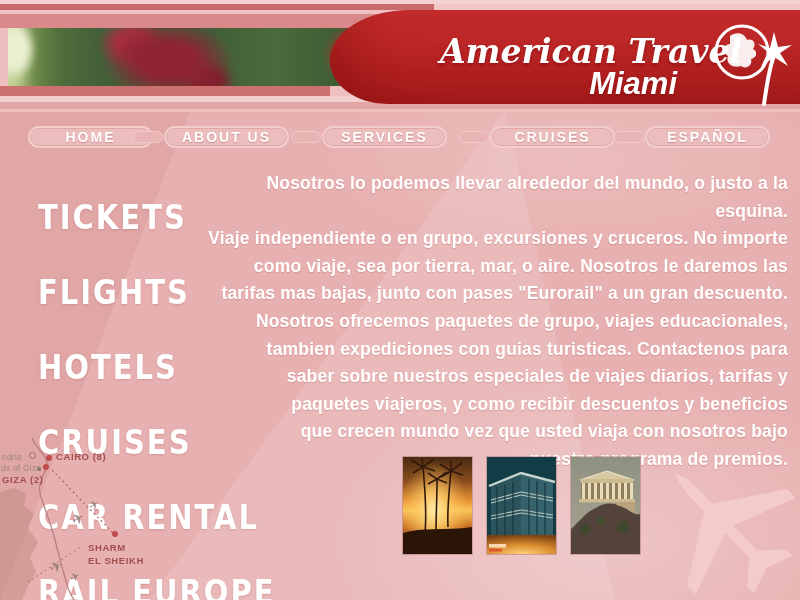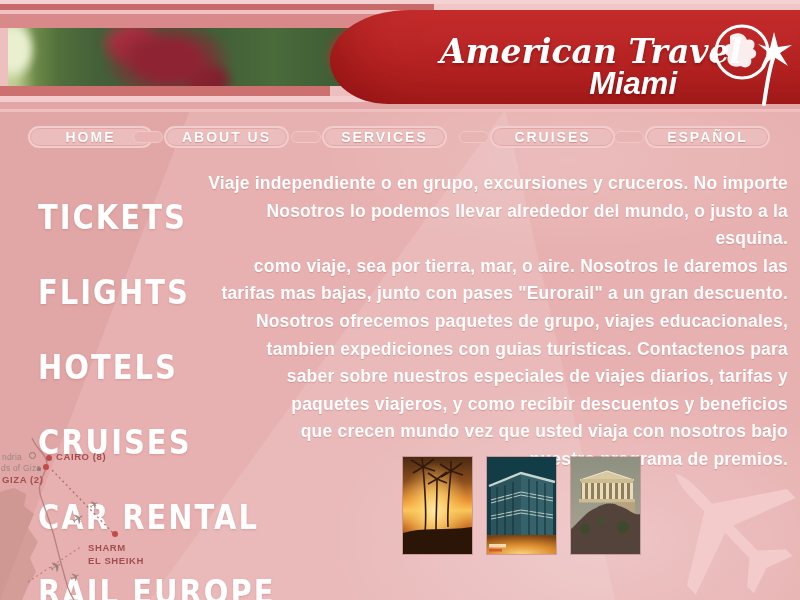--- a/index.html
+++ b/index.html
@@ -205,22 +205,22 @@
       <li>
         <span class="side-label">CAR RENTAL</span>
       </li>
 
       <li>
         <span class="side-label">RAIL EUROPE</span>
       </li>
     </ul>
 
   <p class="intro">
+      <span class="intro-line">Nosotros lo podemos llevar alrededor del mundo, o justo a la esquina.</span>
       <span class="intro-line">Viaje independiente o en grupo, excursiones y cruceros. No importe</span>
-      <span class="intro-line">Nosotros lo podemos llevar alrededor del mundo, o justo a la esquina.</span>
       <span class="intro-line">como viaje, sea por tierra, mar, o aire. Nosotros le daremos las</span>
       <span class="intro-line">tarifas mas bajas, junto con pases "Eurorail" a un gran descuento.</span>
       <span class="intro-line">Nosotros ofrecemos paquetes de grupo, viajes educacionales,</span>
       <span class="intro-line">tambien expediciones con guias turisticas. Contactenos para</span>
       <span class="intro-line">saber sobre nuestros especiales de viajes diarios, tarifas y</span>
       <span class="intro-line">paquetes viajeros, y como recibir descuentos y beneficios</span>
       <span class="intro-line">que crecen mundo vez que usted viaja con nosotros bajo</span>
       <span class="intro-line">nuestro programa de premios.</span>
     </p>
 

